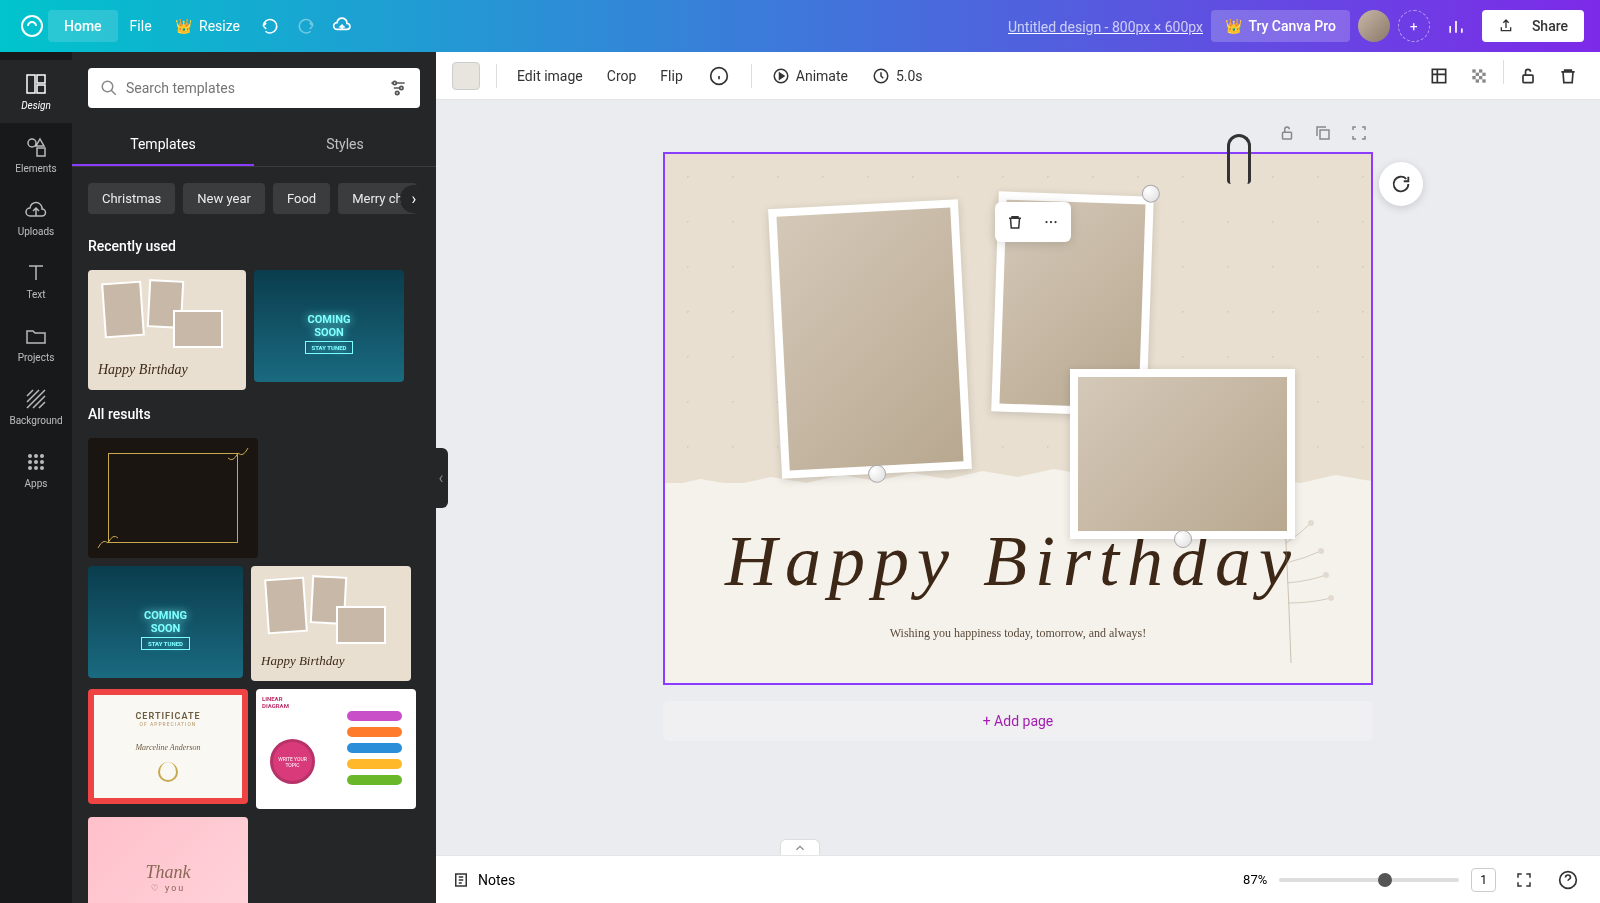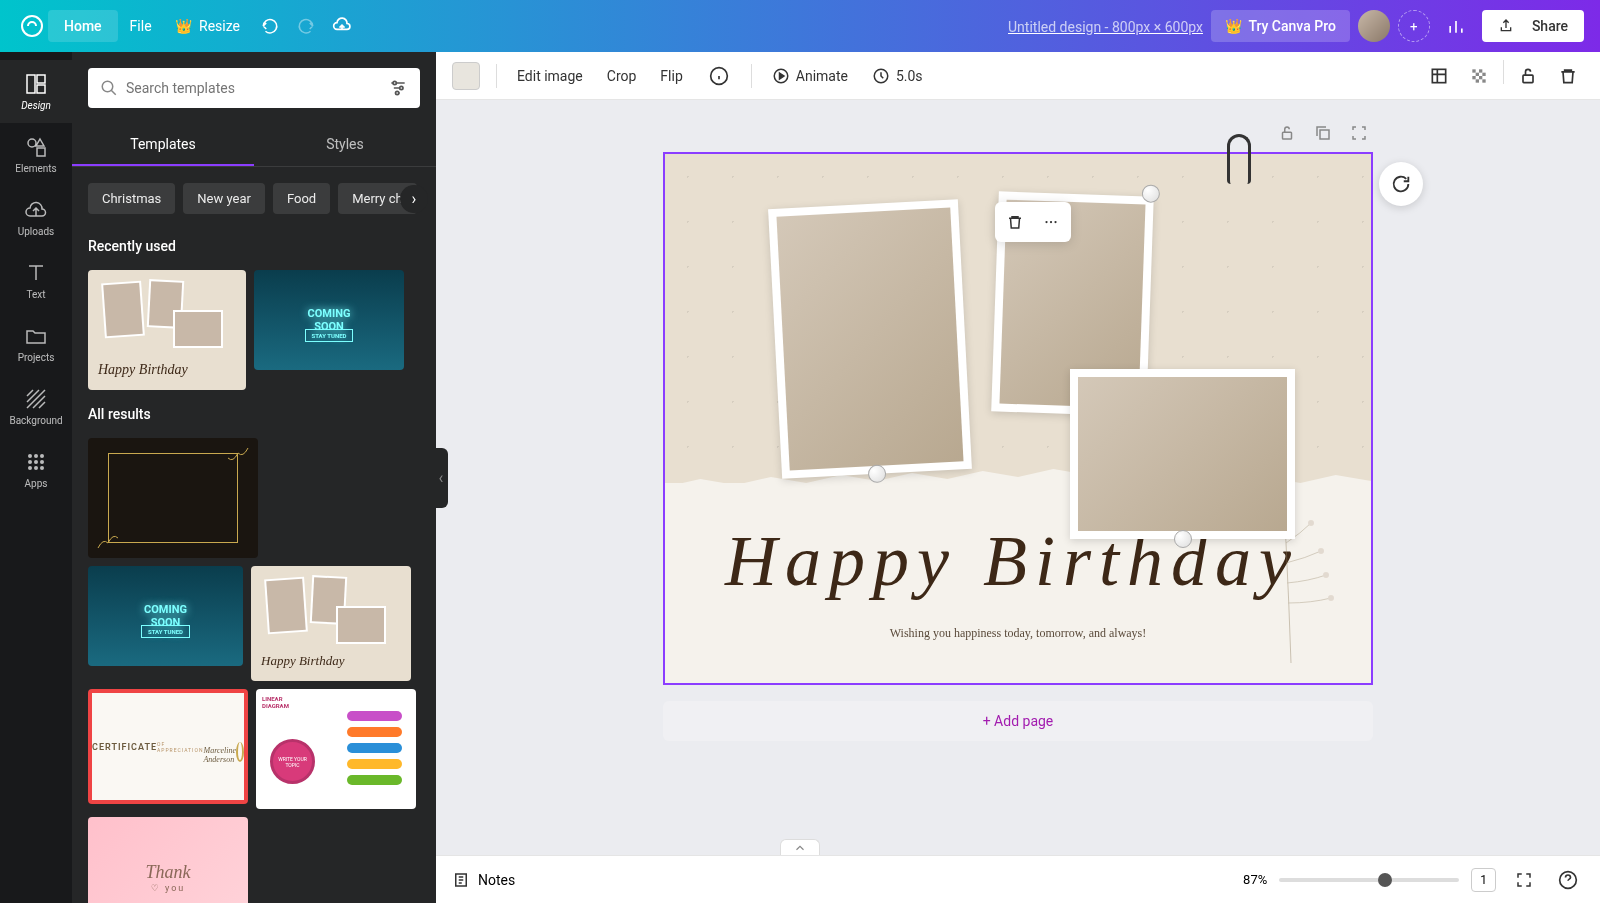--- a/index.html
+++ b/index.html
@@ -38,23 +38,23 @@
     .panel-tabs { display: flex; border-bottom: 1px solid rgba(255,255,255,0.1); }
     .panel-tab { flex: 1; padding: 12px; text-align: center; color: rgba(255,255,255,0.7); font-size: 14px; cursor: pointer; border-bottom: 2px solid transparent; }
     .panel-tab.active { color: #fff; border-bottom-color: #8B3DFF; }
     .tag-chips { display: flex; gap: 8px; padding: 16px; overflow-x: hidden; position: relative; }
     .chip { background: rgba(255,255,255,0.1); color: rgba(255,255,255,0.9); padding: 8px 14px; border-radius: 4px; font-size: 13px; white-space: nowrap; cursor: pointer; }
     .chip-arrow { position: absolute; right: 8px; top: 50%; transform: translateY(-50%); width: 28px; height: 28px; background: #252627; border-radius: 50%; display: flex; align-items: center; justify-content: center; color: #fff; cursor: pointer; }
     .section-title { color: #fff; font-size: 14px; font-weight: 500; padding: 8px 16px; }
     .template-grid { display: flex; flex-wrap: wrap; gap: 8px; padding: 8px 16px; }
     .template-thumb { border-radius: 4px; background: #333; cursor: pointer; }
     .thumb-hb { width: 158px; height: 120px; background: #e8dfd0; position: relative; }
-    .thumb-cs { width: 150px; height: 100px; background: linear-gradient(180deg, #0a3d4d, #1a6a80); position: relative; display: flex; align-items: center; justify-content: center; color: #7dffff; font-size: 11px; font-weight: 700; text-align: center; text-shadow: 0 0 8px #7dffff; }
+    .thumb-cs { width: 150px; height: 112px; background: linear-gradient(180deg, #0a3d4d, #1a6a80); position: relative; display: flex; align-items: center; justify-content: center; color: #7dffff; font-size: 11px; font-weight: 700; text-align: center; text-shadow: 0 0 8px #7dffff; }
     .thumb-black { width: 170px; height: 120px; background: #1a1510; position: relative; }
-    .thumb-cert { width: 160px; height: 115px; background: #faf8f3; display: flex; flex-direction: row; align-items: center; justify-content: center; font-size: 7px; color: #6b5a3d; border: 4px solid #ef4444; }
+    .thumb-cert { width: 160px; height: 115px; background: #faf8f3; display: flex; flex-direction: column; align-items: center; justify-content: center; font-size: 7px; color: #6b5a3d; border: 6px solid #ef4444; }
     .thumb-diagram { width: 160px; height: 120px; background: #fff; padding: 6px; }
     .thumb-thanks { width: 160px; height: 120px; background: linear-gradient(135deg, #ffc0cb, #ffd4da); display: flex; align-items: center; justify-content: center; }
     .panel-scroll { overflow-y: auto; flex: 1; }
     .panel-scroll::-webkit-scrollbar { width: 8px; }
     .panel-scroll::-webkit-scrollbar-thumb { background: #555; border-radius: 4px; }
     
     
     .collapse-handle { position: absolute; right: -12px; top: 50%; transform: translateY(-50%); width: 14px; height: 60px; background: #252627; border-radius: 0 6px 6px 0; display: flex; align-items: center; justify-content: center; cursor: pointer; color: #888; }
     
     

